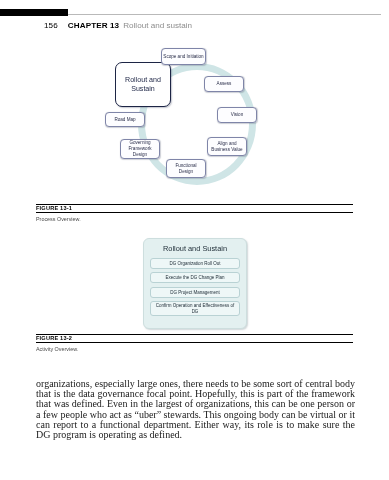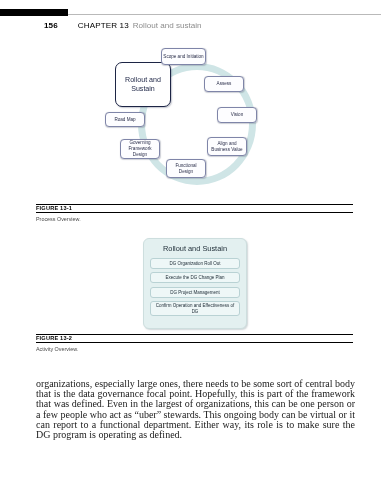--- a/index.html
+++ b/index.html
@@ -47,28 +47,28 @@
   .header-line {
     position: absolute;
     left: 44px;
     top: 12px;
     white-space: nowrap;
     font-family: "Liberation Sans", sans-serif;
     font-size: 8.1px;
     line-height: 10px;
   }
   .folio {
+    font-weight: normal;
+    color: #000000;
+    letter-spacing: 0.1px;
+  }
+  .chaplabel {
     font-weight: bold;
     color: #000000;
-    letter-spacing: 0.1px;
-  }
-  .chaplabel {
-    font-weight: normal;
-    color: #000000;
-    margin-left: 20px;
+    margin-left: 10px;
     letter-spacing: 0.1px;
   }
   .chaptitle {
     color: #8d8d8d;
     margin-left: 4px;
   }
 
   
   .fig1 {
     position: absolute;

